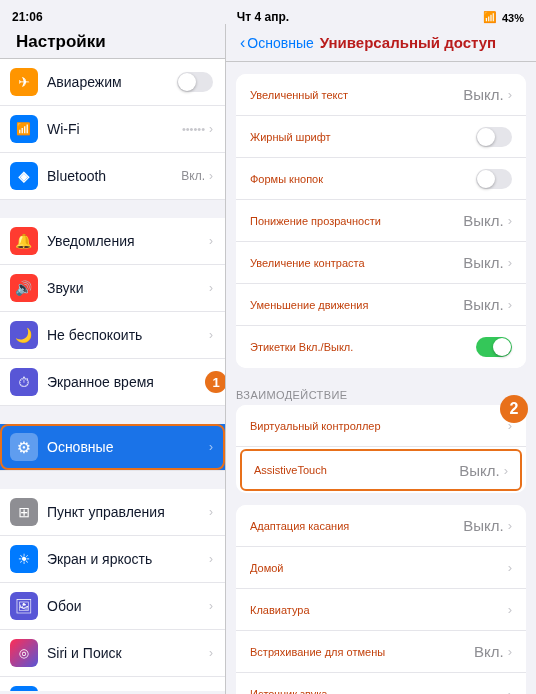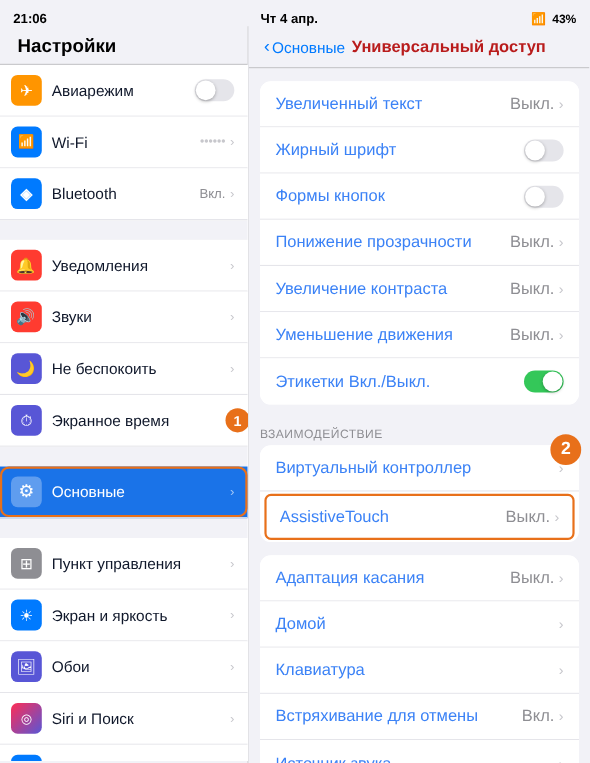--- a/index.html
+++ b/index.html
@@ -220,22 +220,22 @@
       border-bottom: 1px solid #e5e5ea;
       background: #fff;
       min-height: 42px;
       position: relative;
     }
     .right-item:last-child {
       border-bottom: none;
     }
 
     .right-item-label {
-      font-size: 15px;
-      color: #3b82f6;
+      font-size: 11px;
+      color: #c2410c;
       flex: 1;
     }
 
     .right-item-value {
       font-size: 15px;
       color: #8e8e93;
       margin-right: 4px;
     }
 
     .right-chevron {

